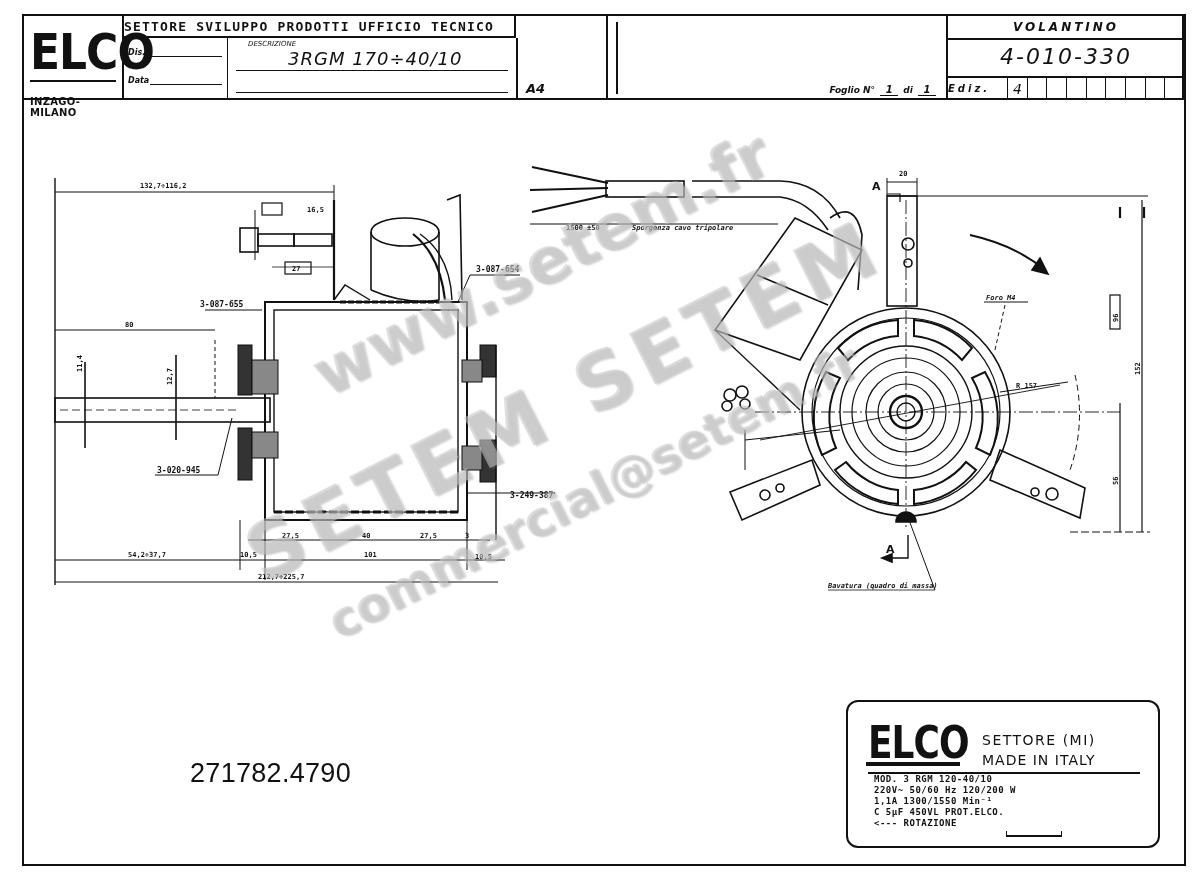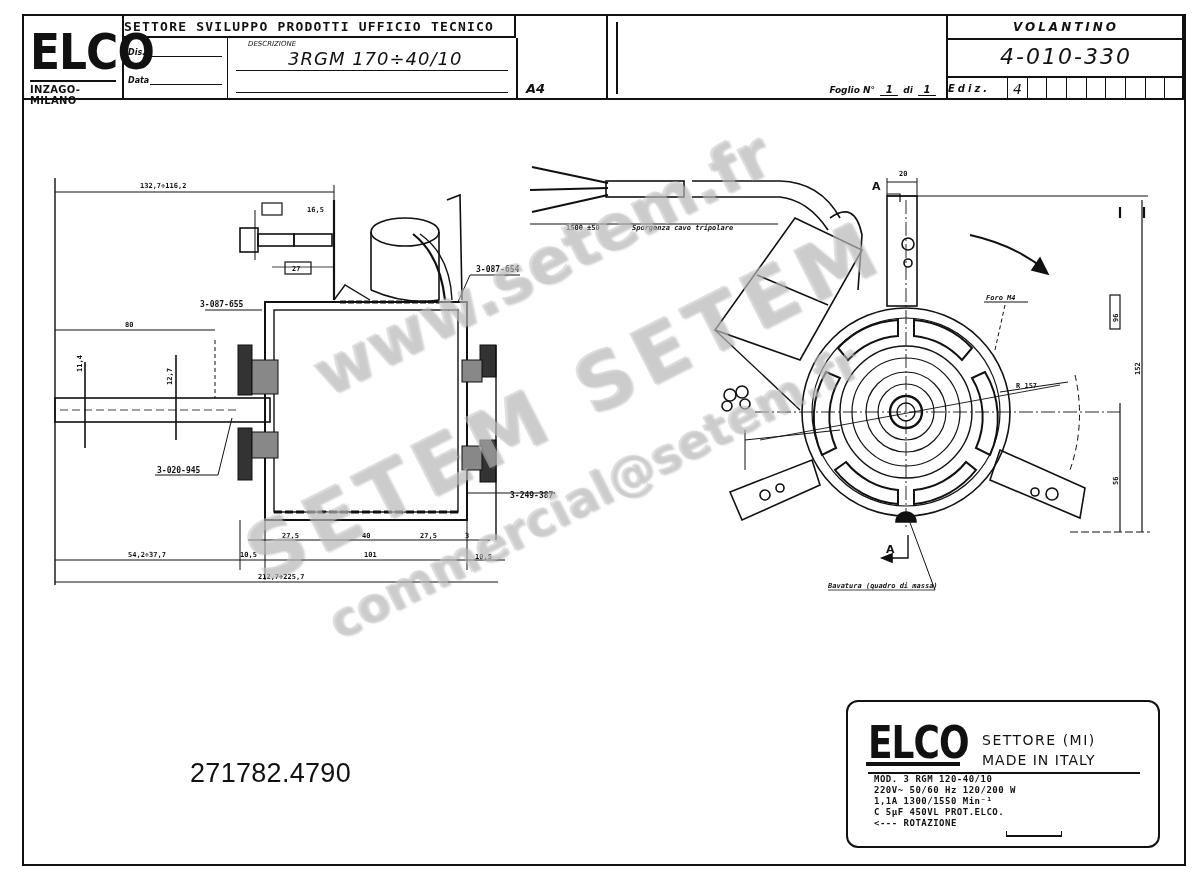--- a/index.html
+++ b/index.html
@@ -10,21 +10,21 @@
            border-left: 2px solid #111; border-right: 2px solid #111; border-bottom: 2px solid #111; }
   
   .tb { position: absolute; left: 22px; top: 14px; width: 1162px; height: 86px;
         border: 2px solid #111; box-sizing: border-box; }
   .tb-cell { position: absolute; box-sizing: border-box; }
   .logo-box { left: 0; top: 0; width: 100px; height: 84px; border-right: 2px solid #111; }
   .logo-text { position: absolute; left: 6px; top: 8px; font-family: "DejaVu Sans", sans-serif;
                font-weight: 900; font-size: 44px; letter-spacing: -1px; line-height: 48px;
                transform: scaleY(1.15); transform-origin: top left; }
   .logo-sub { position: absolute; left: 6px; top: 64px; font-size: 10px; font-weight: 700;
-              border-top: 2px solid #111; padding-top: 2px; width: 86px; letter-spacing: 0.3px; }
+              border-top: 2px solid #111; padding-top: 14px; width: 86px; letter-spacing: 0.3px; }
   .sector { left: 100px; top: 0; width: 392px; height: 22px; border-bottom: 2px solid #111;
             border-right: 2px solid #111; font-weight: 700; font-size: 13px; letter-spacing: 1.2px;
             text-align: left; line-height: 22px; font-family: "DejaVu Sans Mono", monospace; }
   .dis-col { left: 100px; top: 22px; width: 104px; height: 62px; border-right: 1px solid #111; }
   .dis-label { position: absolute; left: 4px; font-size: 8px; font-style: italic; font-weight: 700; }
   .dis-line { position: absolute; left: 26px; width: 72px; border-bottom: 1px solid #111; }
   .desc-col { left: 204px; top: 22px; width: 290px; height: 62px; border-right: 2px solid #111; }
   .desc-label { position: absolute; left: 20px; top: 2px; font-size: 7px; font-weight: 400; font-style: italic; }
   .desc-value { position: absolute; left: 60px; top: 10px; font-size: 18px; font-style: italic;
                 font-family: "DejaVu Sans", sans-serif; letter-spacing: 1px; }

